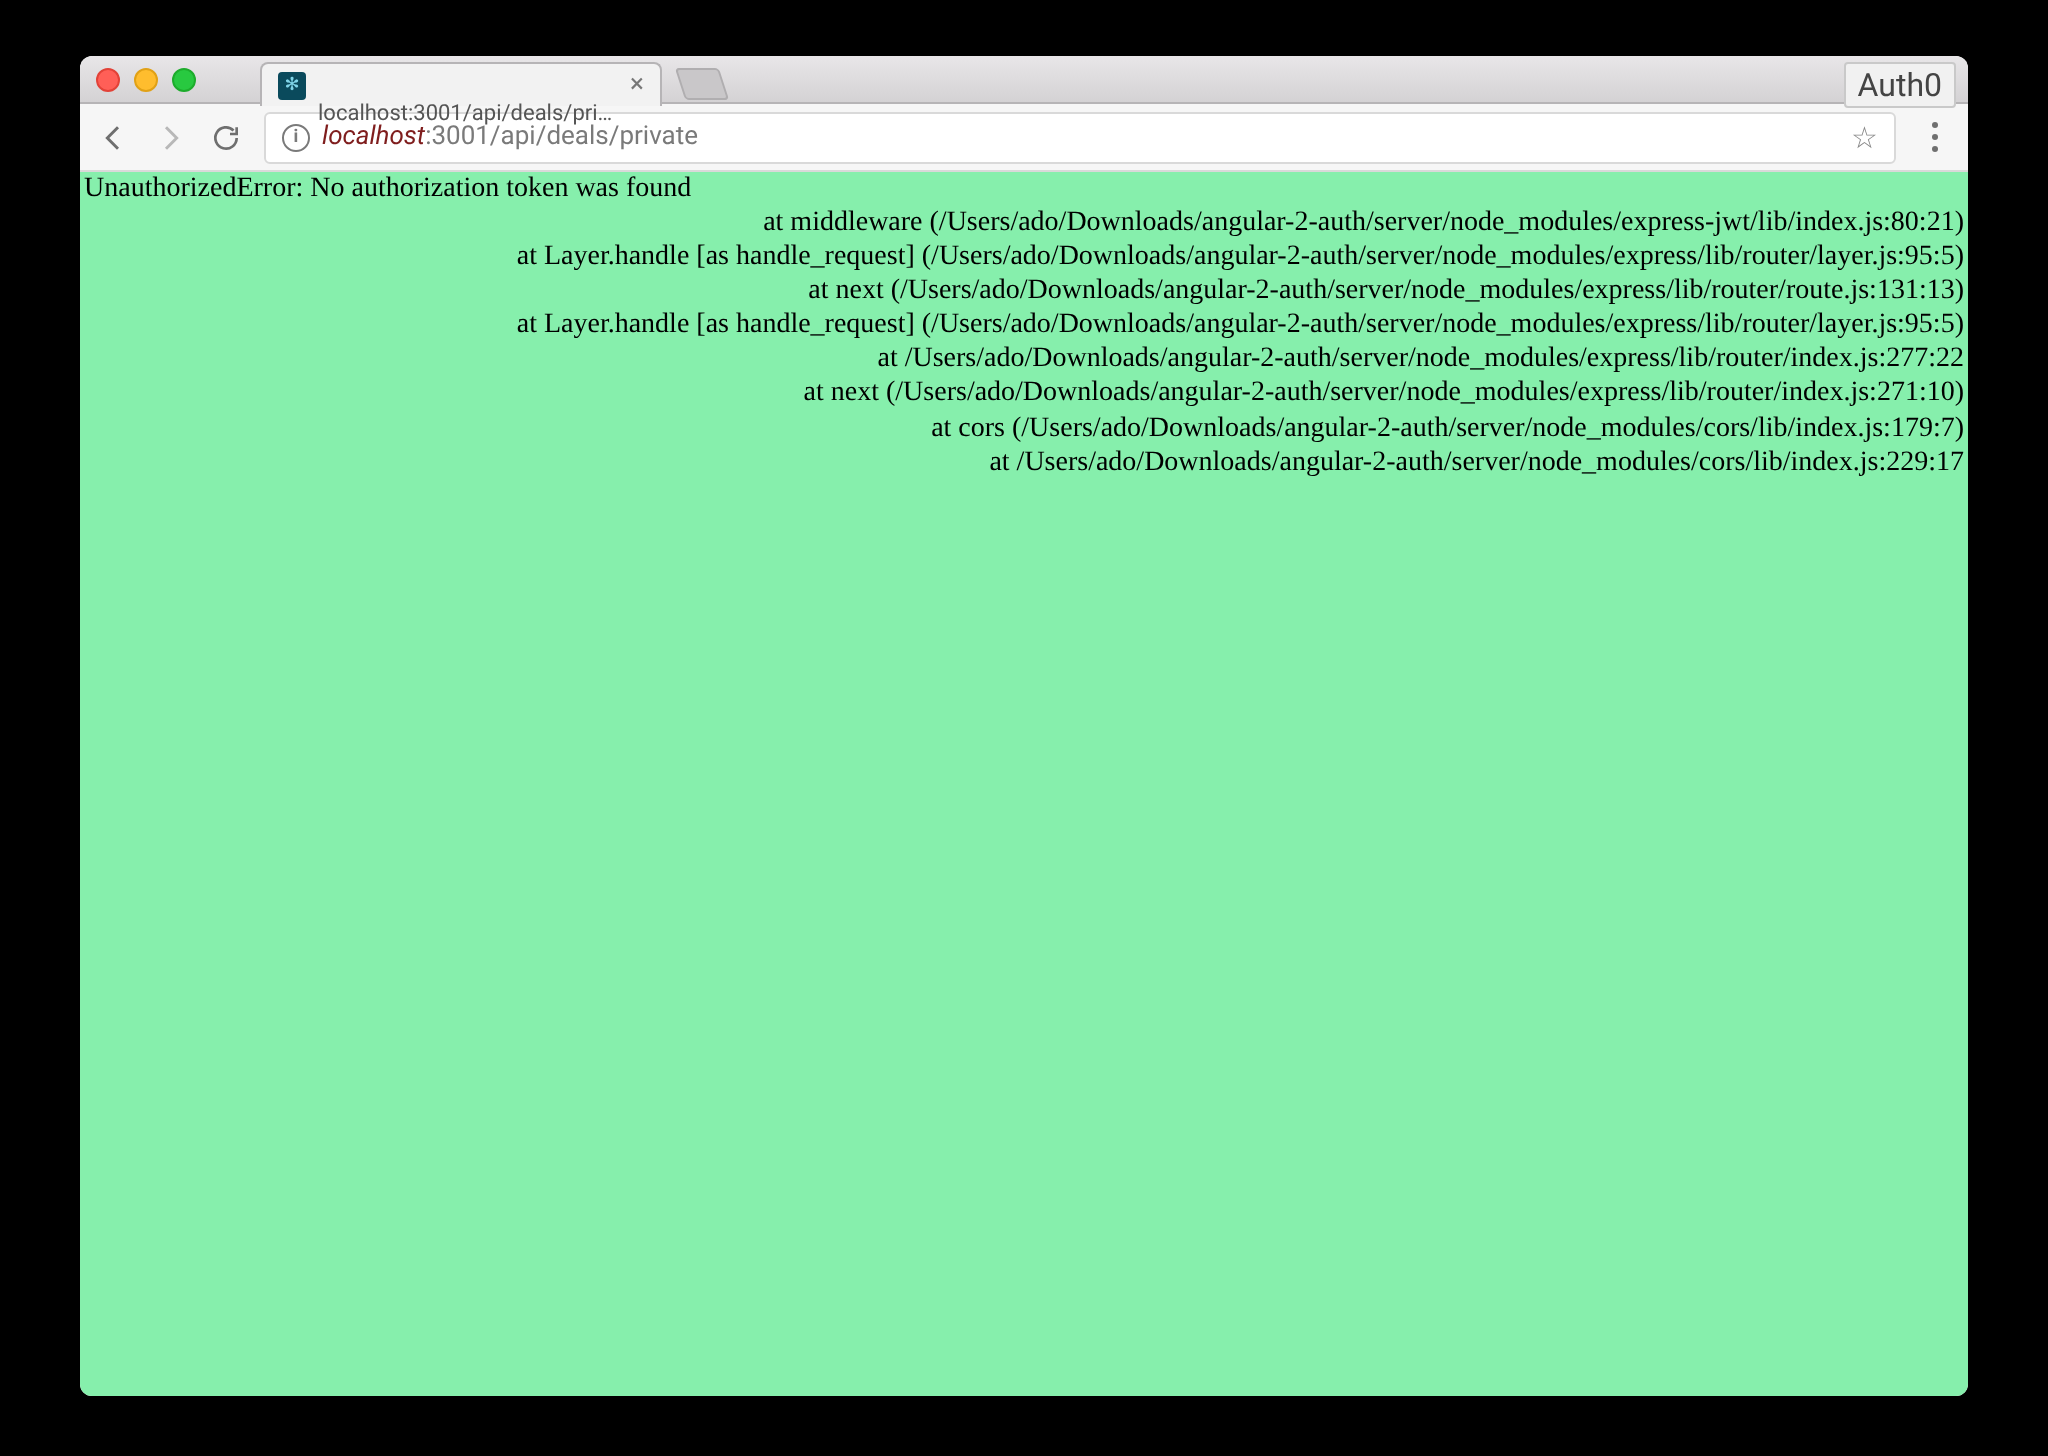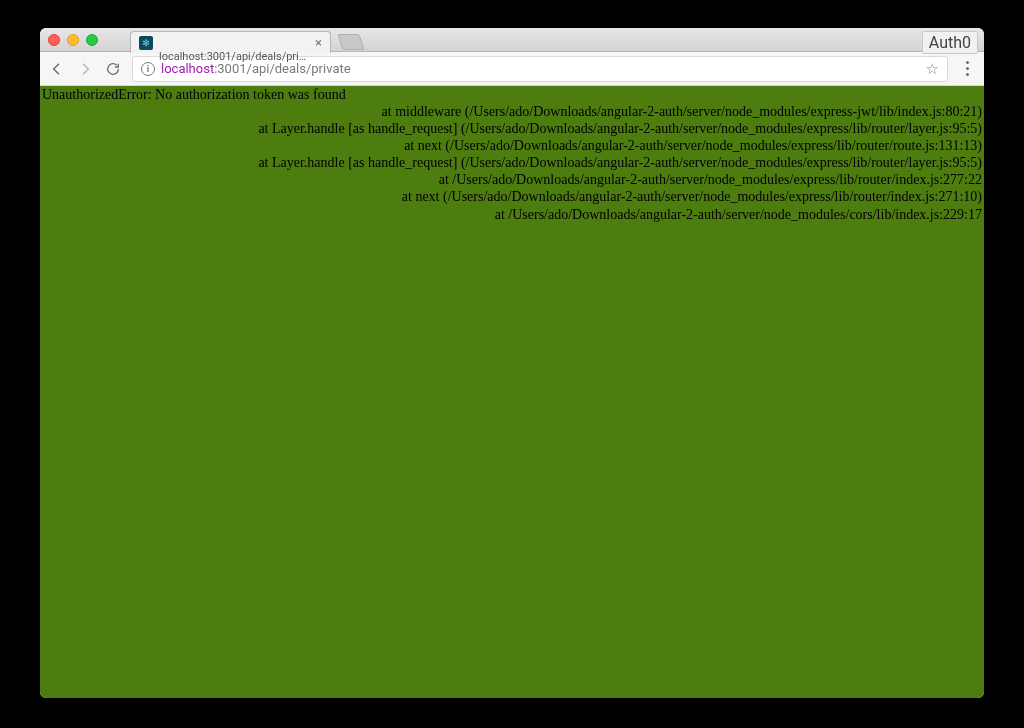--- a/index.html
+++ b/index.html
@@ -101,29 +101,29 @@
       align-items: center;
       padding: 0 8px;
       gap: 6px;
       font-size: 13px;
       color: #333;
     }
     .omnibox .info {
       width: 14px; height: 14px; border: 1.3px solid #7a7a7a; border-radius: 50%;
       display:flex; align-items:center; justify-content:center; color:#7a7a7a; font-size:9px; font-weight:bold;
     }
-    .omnibox .url .host { color:#a21caf; }
+    .omnibox .url .host { color:#7f1d1d;font-style:italic; }
     .omnibox .url .path { color:#7a7a7a; }
     .omnibox .spacer { flex:1; }
     .omnibox .star { color:#888; font-size: 15px;}
     .menu3 { width:18px; display:flex; flex-direction:column; gap:3px; align-items:center;}
     .menu3 span { width:3px; height:3px; background:#6f6f6f; border-radius:50%; }
     .content {
       flex: 1;
-      background: #4d7c0f;
+      background: #86efac;
       overflow: auto;
       padding: 0 2px;
       font-family: "Times New Roman", Times, serif;
       font-size: 14px;
       color: #000;
       line-height: 1.22;
     }
     .err-head { white-space: pre; }
     .stack-line { white-space: pre; padding-left: 24px; text-indent: 0; text-align: right; }
   </style>
@@ -180,16 +180,17 @@
 
   <div class="content">
     <div class="err-head">UnauthorizedError: No authorization token was found</div>
     <div id="stack">
         <div class="stack-line">at middleware (/Users/ado/Downloads/angular-2-auth/server/node_modules/express-jwt/lib/index.js:80:21)</div>
         <div class="stack-line">at Layer.handle [as handle_request] (/Users/ado/Downloads/angular-2-auth/server/node_modules/express/lib/router/layer.js:95:5)</div>
         <div class="stack-line">at next (/Users/ado/Downloads/angular-2-auth/server/node_modules/express/lib/router/route.js:131:13)</div>
         <div class="stack-line">at Layer.handle [as handle_request] (/Users/ado/Downloads/angular-2-auth/server/node_modules/express/lib/router/layer.js:95:5)</div>
         <div class="stack-line">at /Users/ado/Downloads/angular-2-auth/server/node_modules/express/lib/router/index.js:277:22</div>
         <div class="stack-line">at next (/Users/ado/Downloads/angular-2-auth/server/node_modules/express/lib/router/index.js:271:10)</div>
+        <div class="stack-line">at cors (/Users/ado/Downloads/angular-2-auth/server/node_modules/cors/lib/index.js:179:7)</div>
         <div class="stack-line">at /Users/ado/Downloads/angular-2-auth/server/node_modules/cors/lib/index.js:229:17</div>
       </div>
   </div>
 </div>
 
 </body></html>

